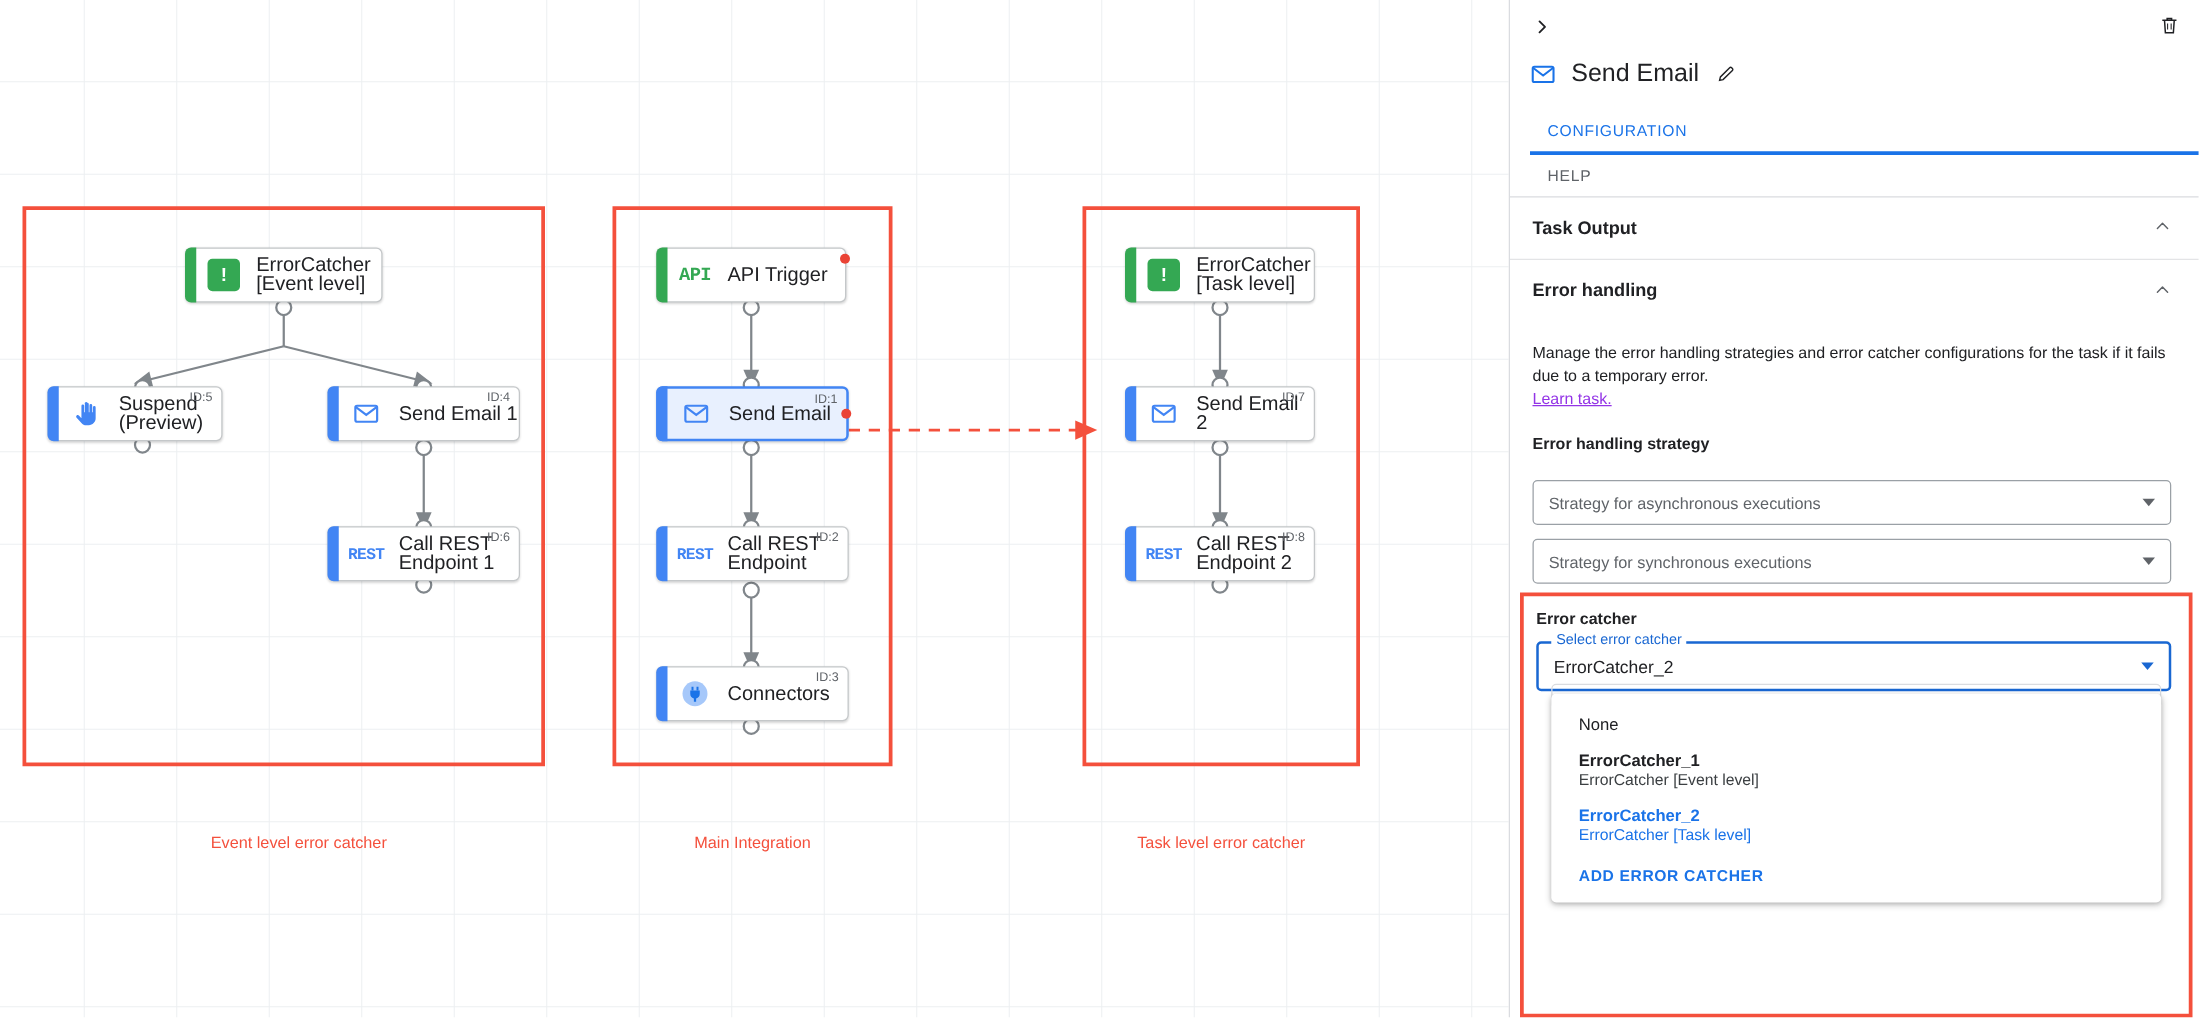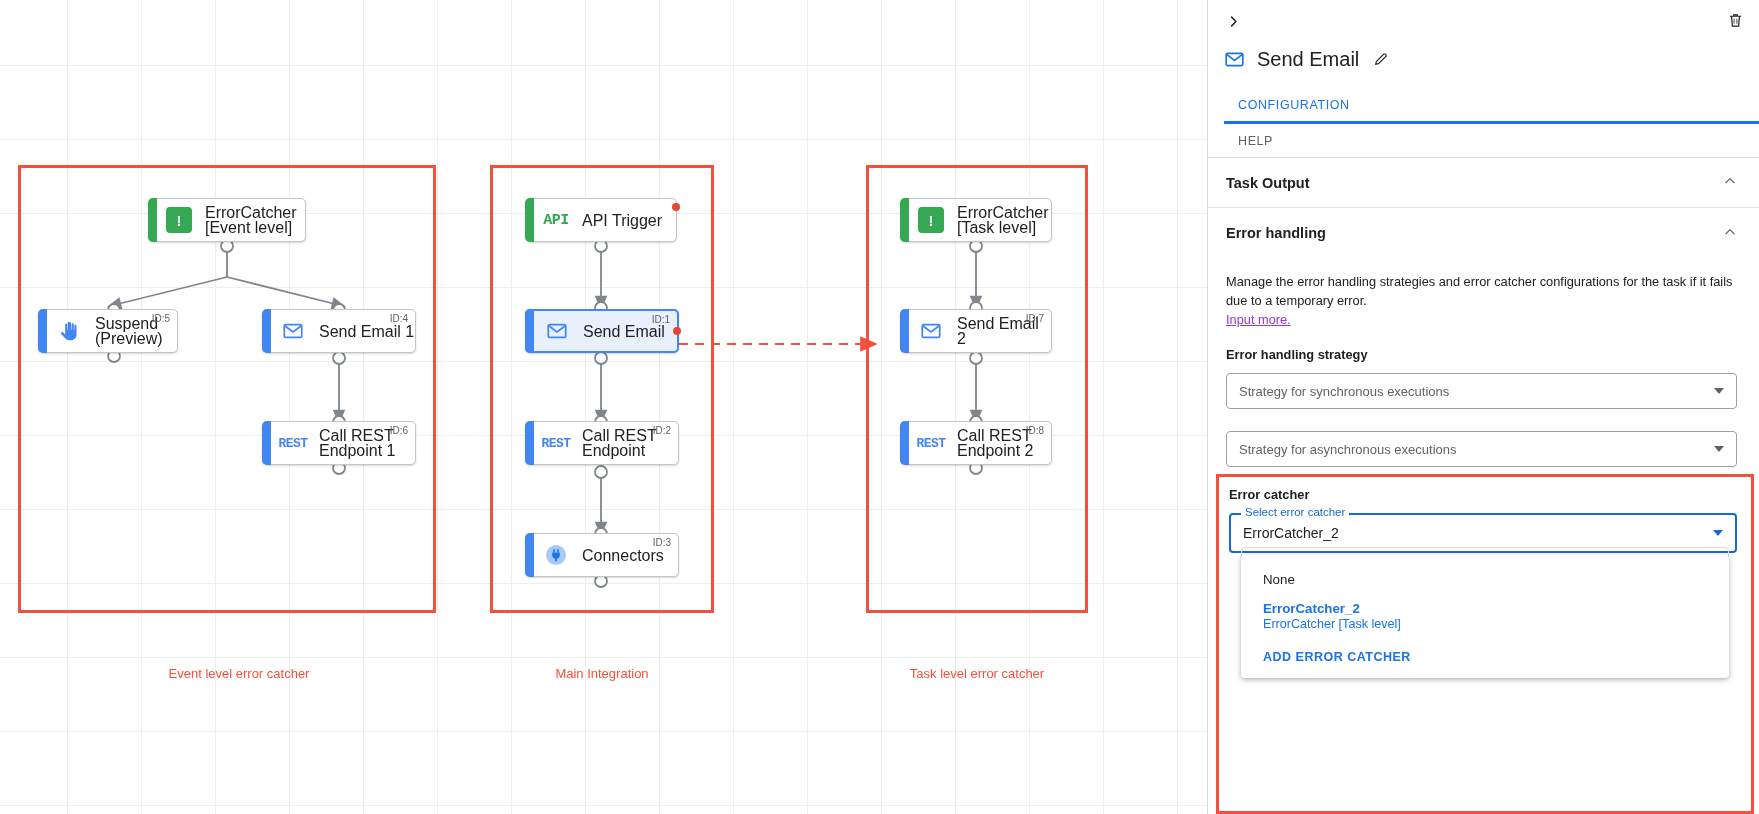--- a/index.html
+++ b/index.html
@@ -469,49 +469,53 @@
       <span class="stitle">Error handling</span>
       <span class="chev">
         <svg width="14" height="14" viewBox="0 0 24 24" fill="none" stroke="#5f6368" stroke-width="2" stroke-linecap="round" stroke-linejoin="round">
             <path d="M5 15l7-7 7 7"></path>
           </svg>
       </span>
     </div>
 
     <div class="section-body">
       <div class="desc">Manage the error handling strategies and error catcher configurations for the task if it fails due to a temporary error.</div>
-      <a class="learn">Input more.</a>
+      <a class="learn">Learn task.</a>
 
       <div class="field-label">Error handling strategy</div>
+
+      <div class="select" style="margin-top:22px;">
+        <span class="sv">Strategy for asynchronous executions</span>
+        <span class="arrow"></span>
+      </div>
 
       <div class="select">
         <span class="sv">Strategy for synchronous executions</span>
-        <span class="arrow"></span>
-      </div>
-
-      <div class="select" style="margin-top:22px;">
-        <span class="sv">Strategy for asynchronous executions</span>
         <span class="arrow"></span>
       </div>
     </div>
 
     <div id="err-catcher-block">
       <div class="ectitle">Error catcher</div>
 
       <div class="select focused">
         <span class="float-label">Select error catcher</span>
         <span class="sv">ErrorCatcher_2</span>
         <span class="arrow"></span>
       </div>
 
       <div class="ghost-box"></div>
 
       <div class="menu">
         <div class="menu-item">
           <div class="m1">None</div>
+        </div>
+        <div class="menu-item">
+          <div class="m1 bold">ErrorCatcher_1</div>
+          <div class="m2">ErrorCatcher [Event level]</div>
         </div>
         <div class="menu-item sel">
           <div class="m1 bold">ErrorCatcher_2</div>
           <div class="m2">ErrorCatcher [Task level]</div>
         </div>
         <div class="menu-add">ADD ERROR CATCHER</div>
       </div>
     </div>
 
   </div>

